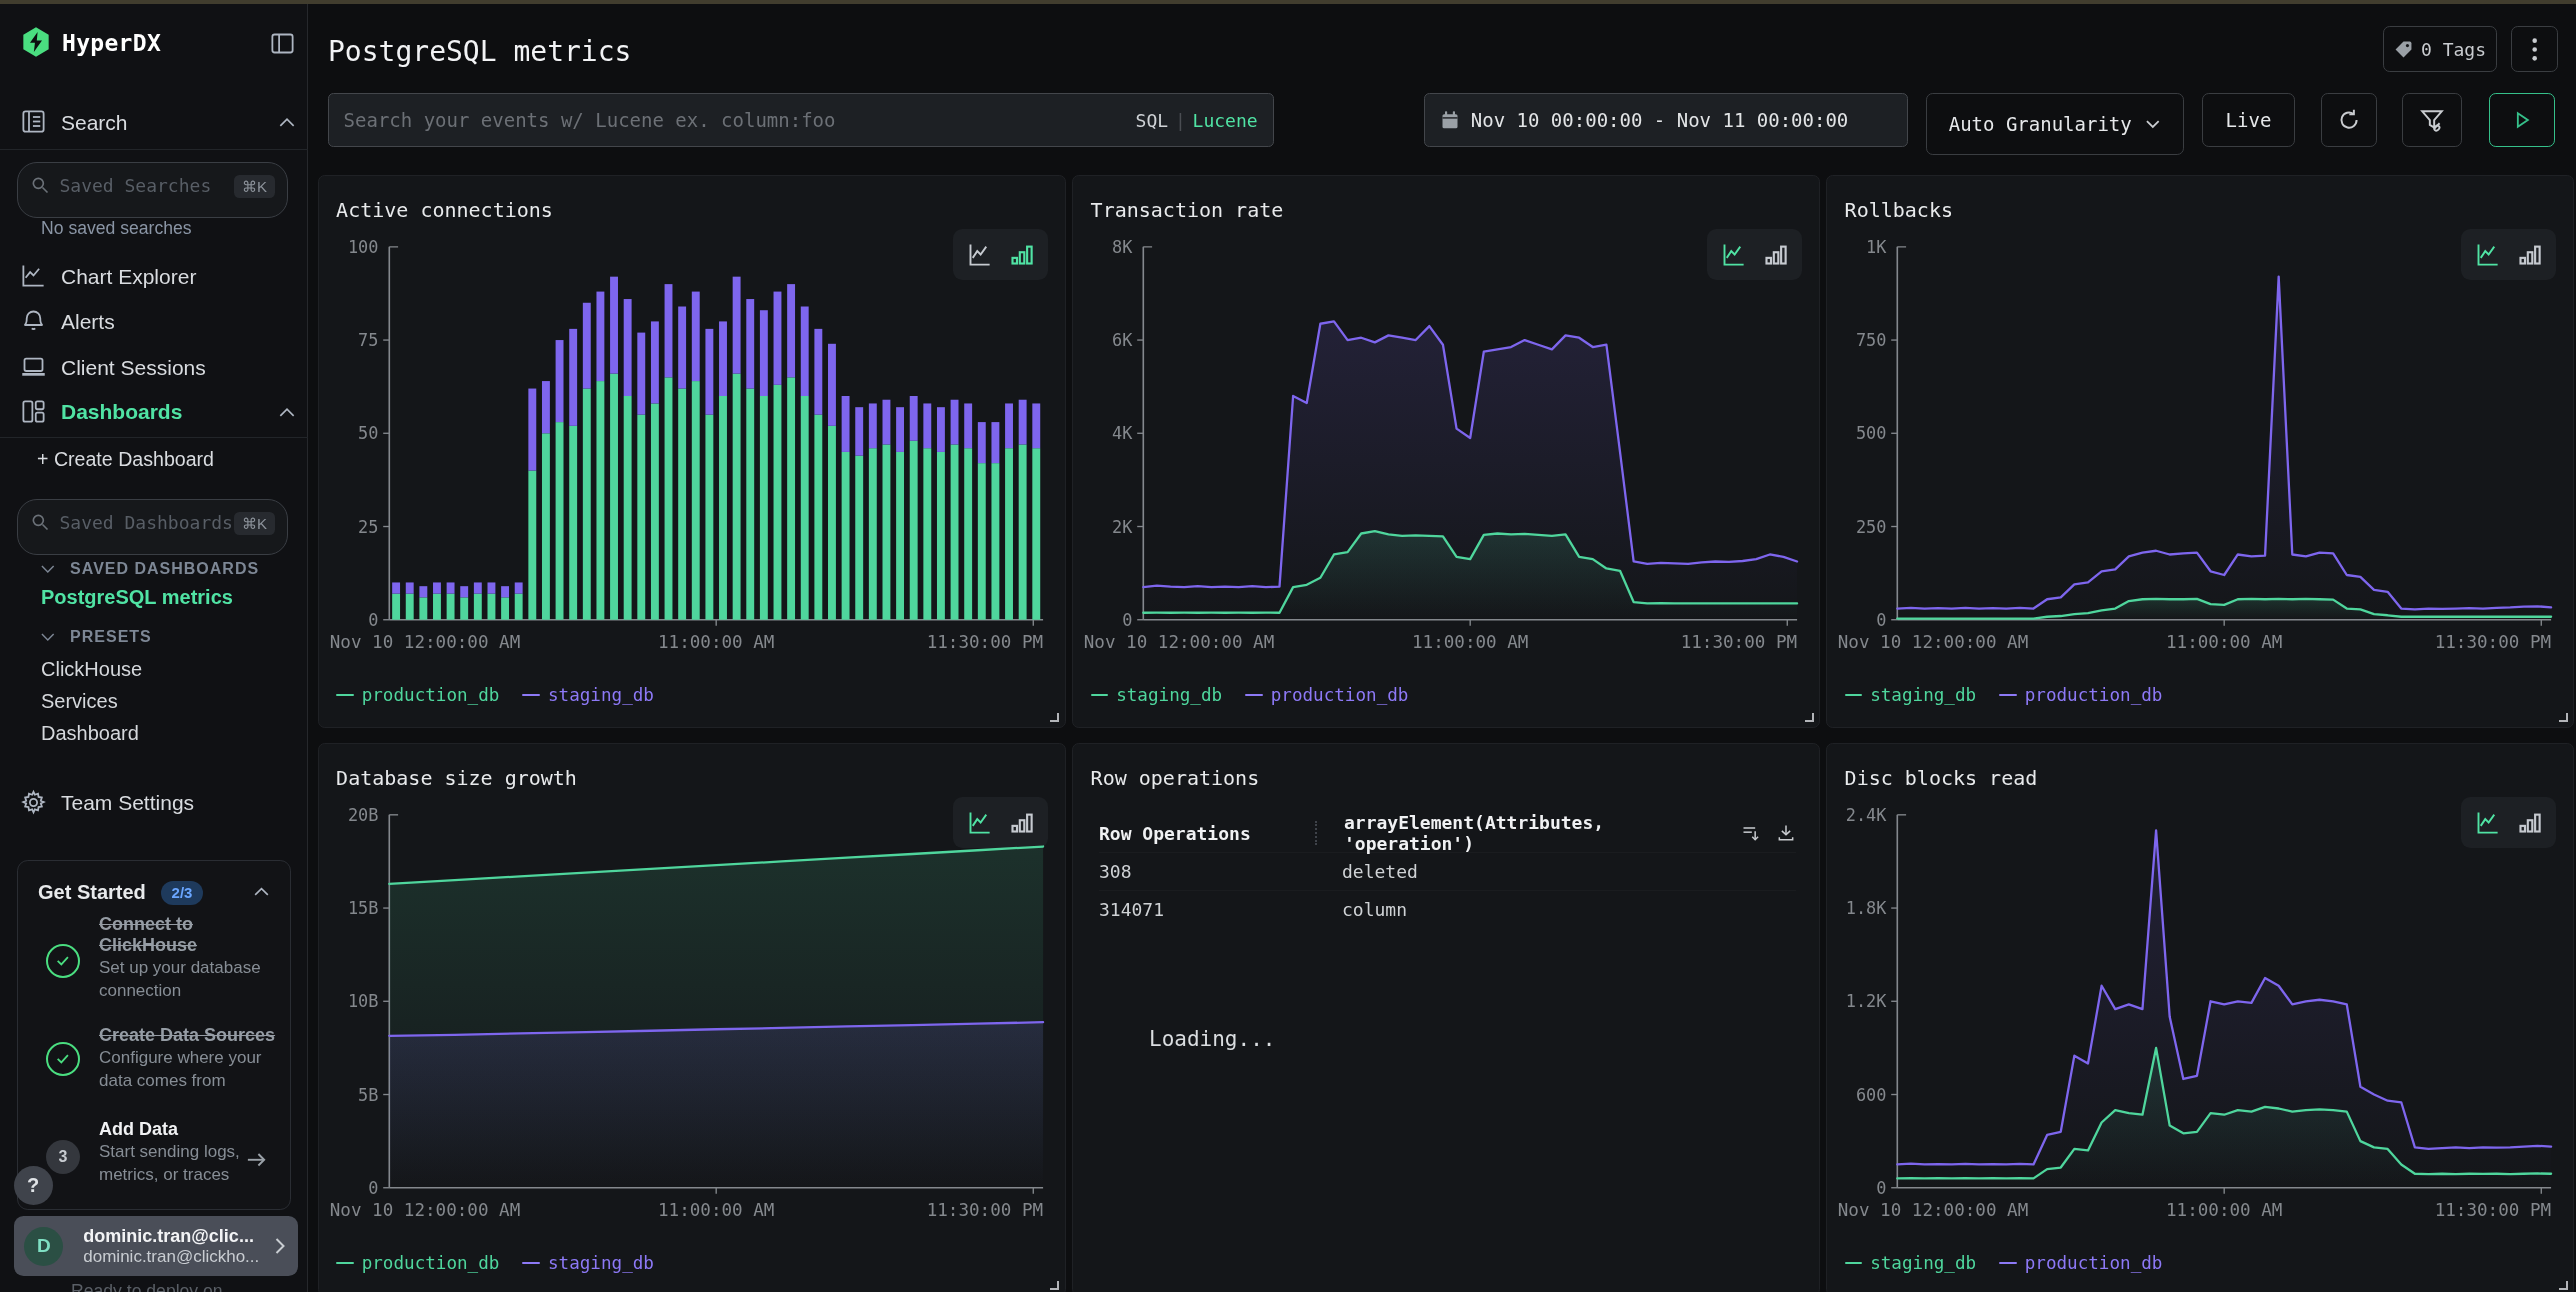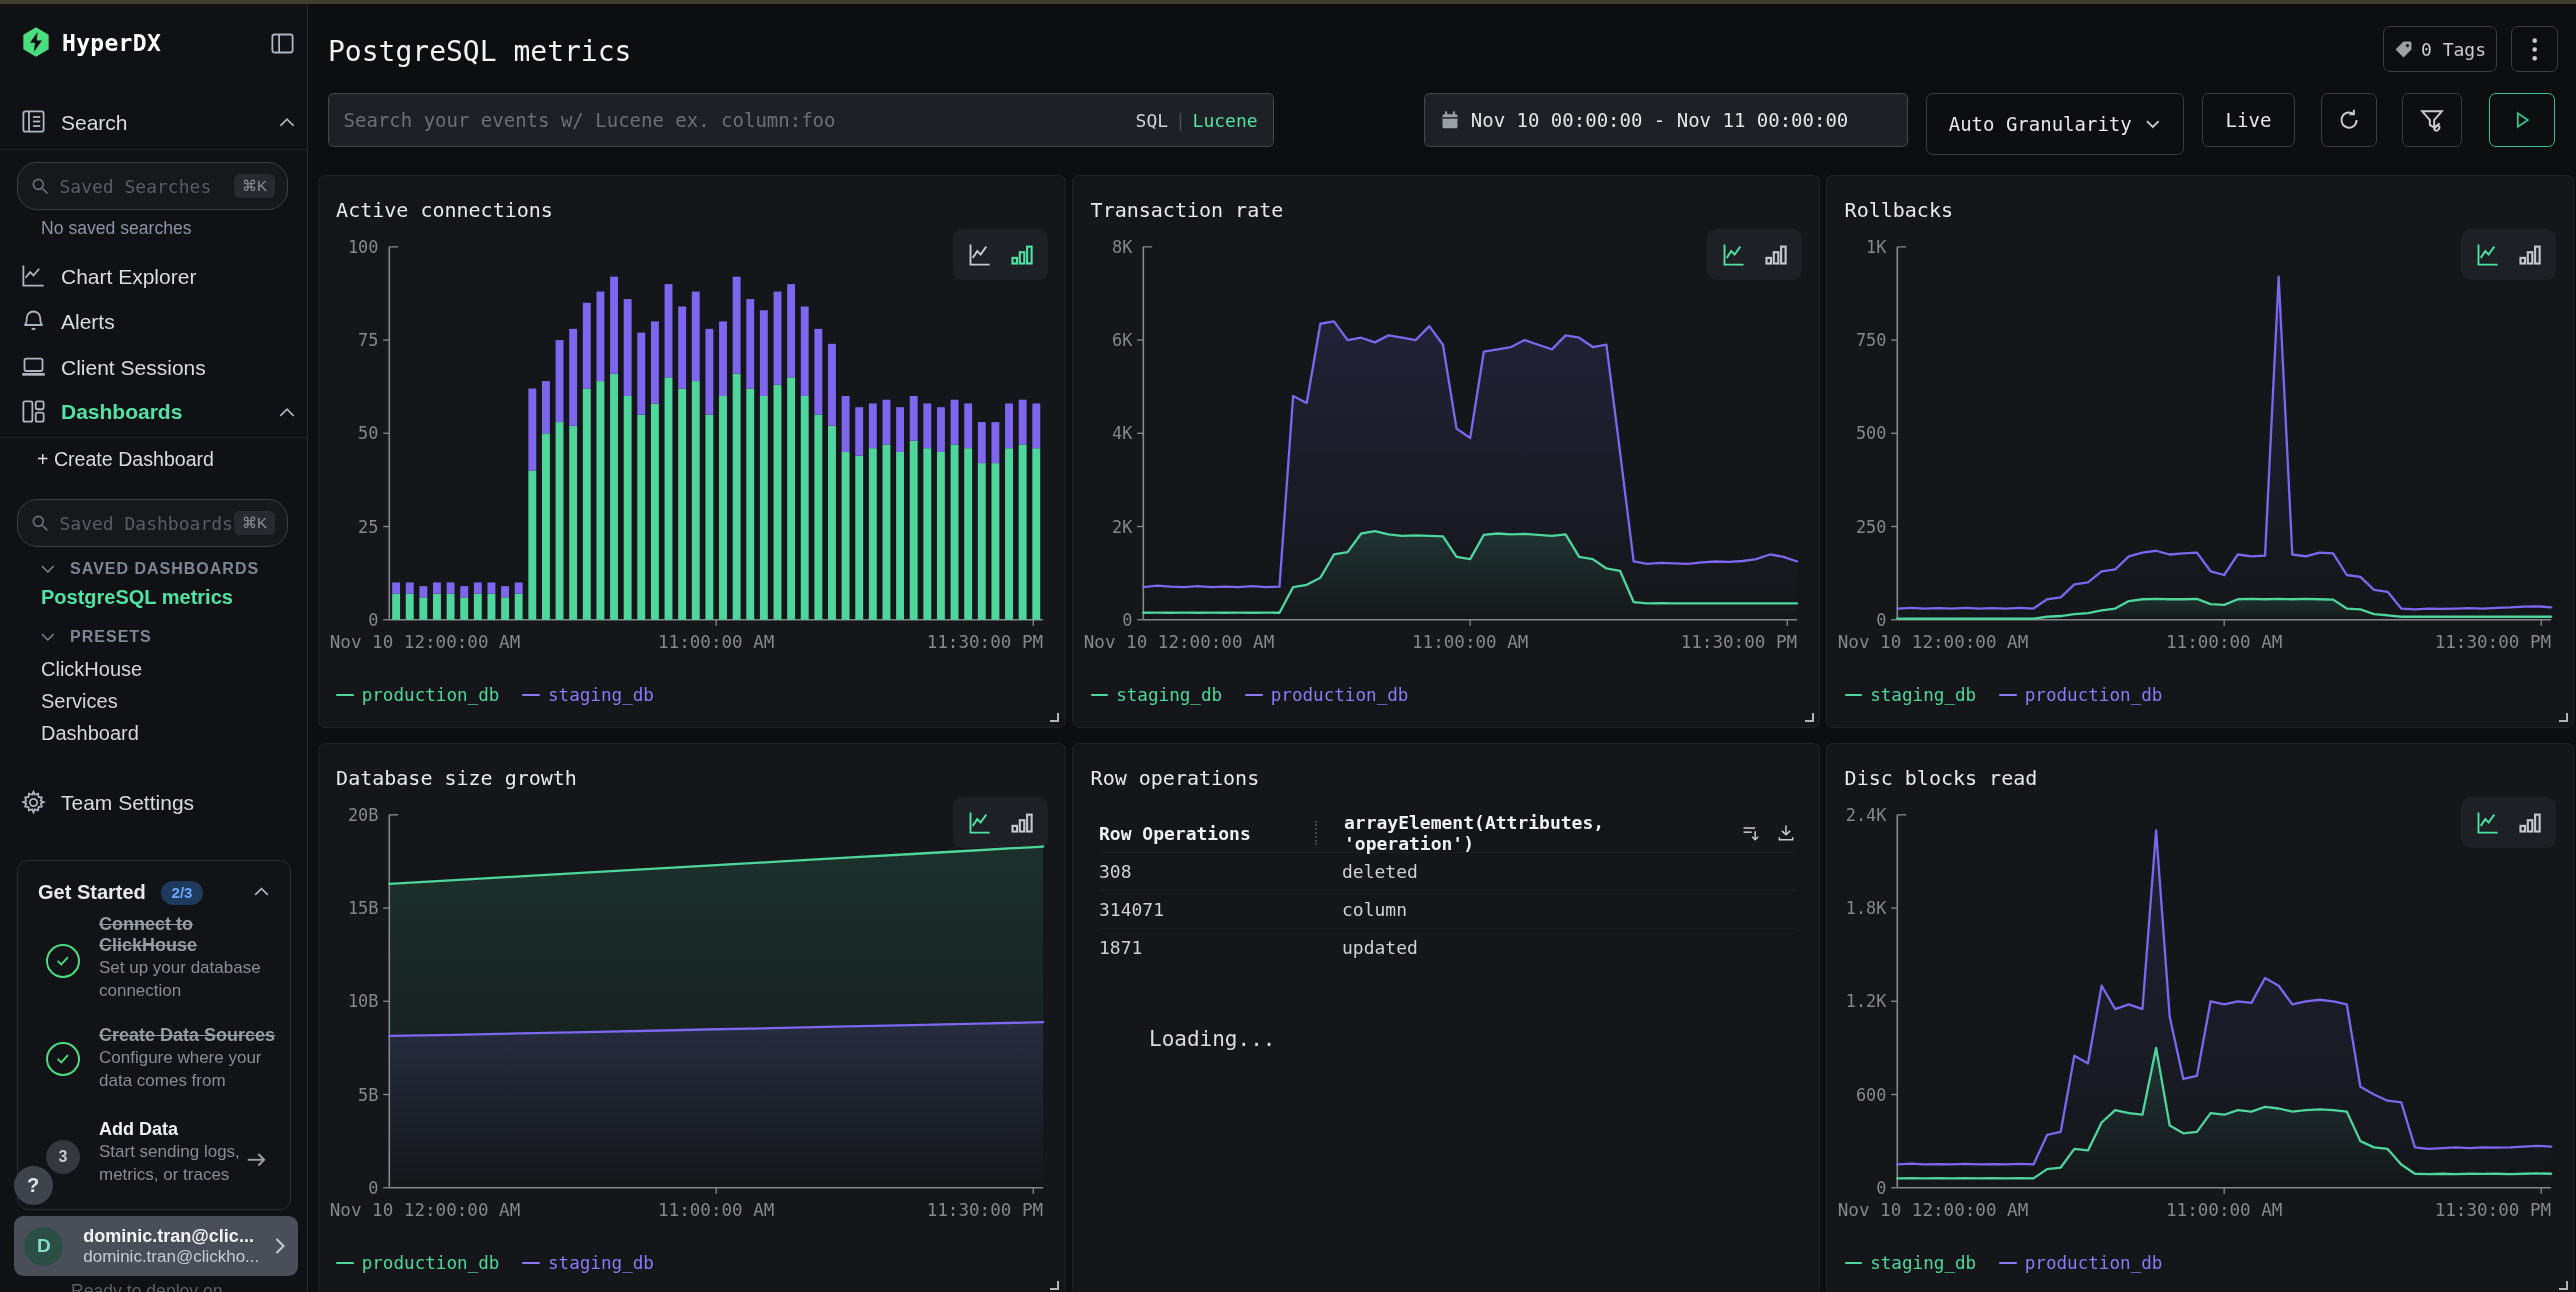--- a/index.html
+++ b/index.html
@@ -9,22 +9,22 @@
   #topstrip { position:absolute; left:0; top:0; width:2576px; height:4px; background:#413d2e; z-index:50; }
 
   
   #sidebar { position:absolute; left:0; top:0; width:308px; height:1292px; background:#101114;
     border-right:0.7px solid #26282c; z-index:10; }
   .sb-abs { position:absolute; }
   .logo-text { font-size:23px; font-weight:bold; color:#fff; letter-spacing:0.3px; font-family:"DejaVu Sans Mono", monospace;}
   .nav-label { font-size:21px; color:#d9dce0; }
   .nav-label.green { color:#50e3a4; font-weight:bold; }
   .sb-sep { position:absolute; left:0; width:308px; height:0.7px; background:#222529; }
-  .pill { position:absolute; left:17px; width:271px; height:48px; border:0.7px solid #3a3e44;
-    border-radius:20px; background:#16181b; display:flex; align-items:center; padding:0 12px; }
+  .pill { position:absolute; left:17px; width:271px; height:56px; border:0.7px solid #3a3e44;
+    border-radius:20px; background:#16181b; display:flex; align-items:flex-start; padding:12px 12px; }
   .pill .ph { color:#585e66; font-size:18px; font-family:"DejaVu Sans Mono", monospace; margin-left:9.5px; flex:1;}
   .kbd { background:#272a2f; color:#8d939b; font-size:15px; padding:2.7px 8px; border-radius:5.4px; }
   .muted { color:#8a95a5; font-size:17.6px; }
   .caps-head { color:#7d8795; font-size:16px; letter-spacing:1px; font-weight:bold;}
   .preset { color:#d5d8dc; font-size:20px; }
   .gs-card { position:absolute; left:17px; top:860px; width:274px; height:350px;
     border:0.7px solid #2a2d33; border-radius:10.8px; background:#121316; }
   .gs-title { font-size:20px; font-weight:bold; color:#e8eaec; }
   .gs-badge { background:#1e3a5c; color:#6aa6ff; font-size:15px; font-weight:bold;
     padding:3.4px 10.8px; border-radius:13.5px; }
@@ -682,25 +682,20 @@
           <div class="tbl-row">
             <span class="col1">308</span>
             <span style="width: 0px;"></span>
             <span class="col2">deleted</span>
           </div>
           <div class="tbl-row">
             <span class="col1">314071</span>
             <span style="width: 0px;"></span>
             <span class="col2">column</span>
           </div>
-          <div class="tbl-row">
-            <span class="col1">1871</span>
-            <span style="width: 0px;"></span>
-            <span class="col2">updated</span>
-          </div>
         </div>
     </div>
     <div id="loading-text">Loading...</div>
   </div>
 
   <div class="panel p5">
     <div class="panel-title">Disc blocks read</div>
     <div class="toggle">
         <svg width="27" height="27" viewBox="0 0 24 24" fill="none" stroke="#50e3a4" stroke-width="1.7">
           <polyline points="4,3 4,21 21,21"></polyline>

